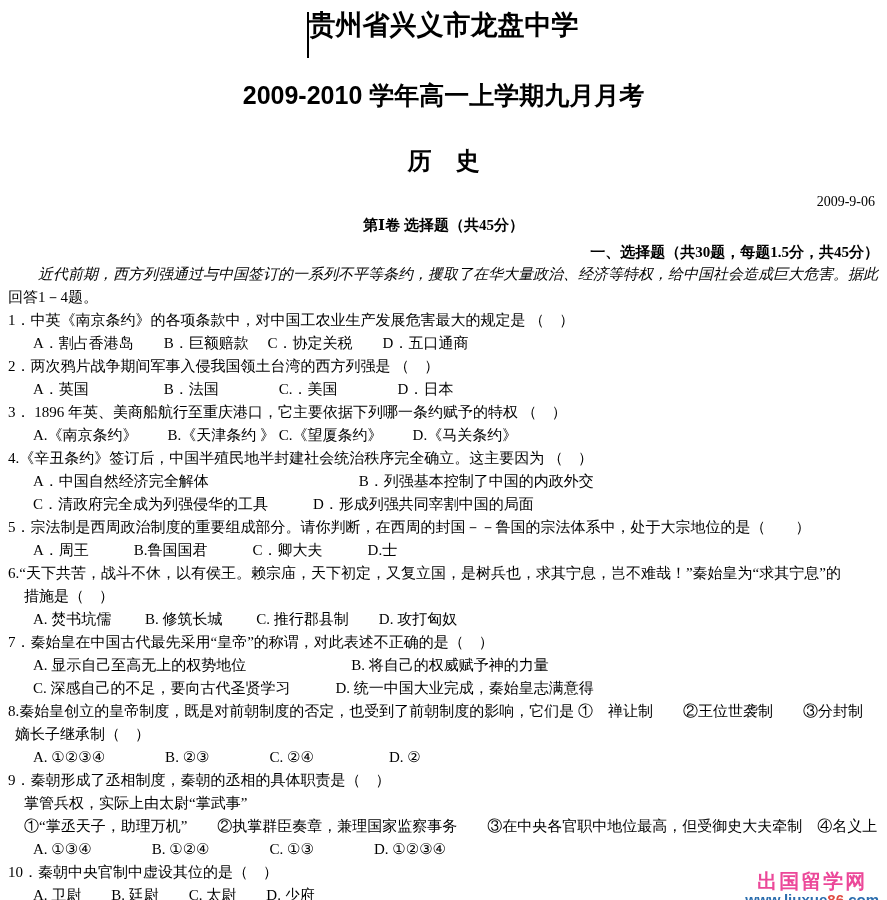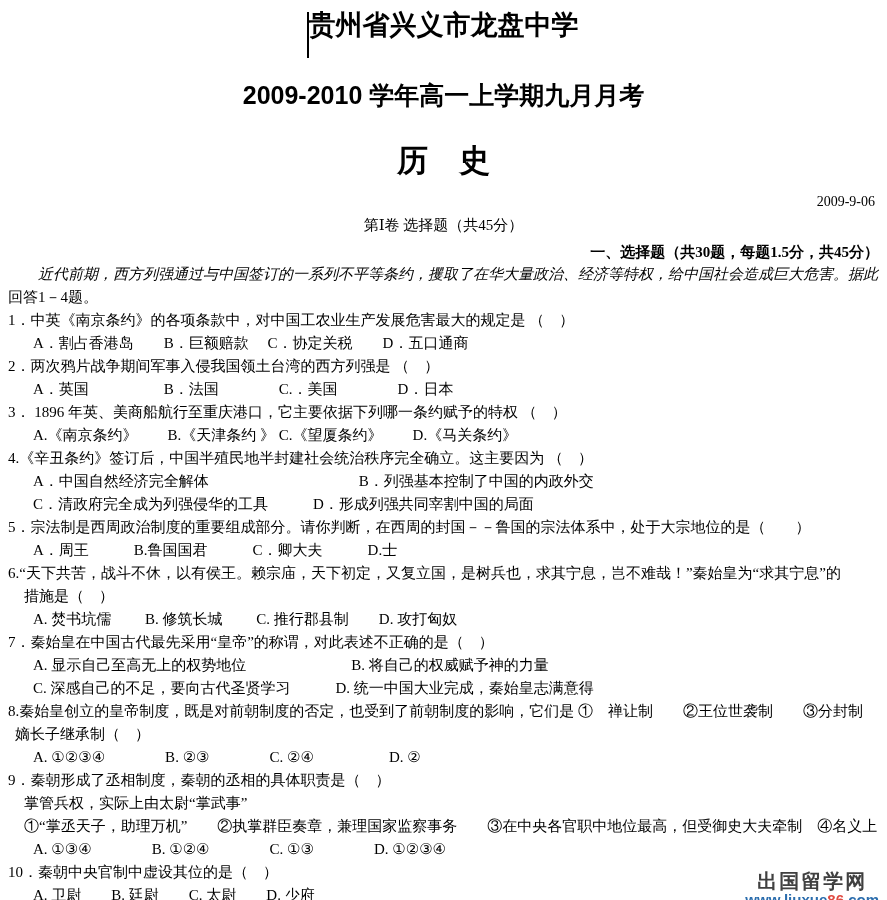--- a/index.html
+++ b/index.html
@@ -17,37 +17,37 @@
     font-weight:bold;font-size:27px;line-height:30px;white-space:nowrap;
   }
   .title-exam{
     margin-top:40px;text-align:center;
     font-family:"Liberation Sans","DejaVu Sans",sans-serif;
     font-weight:bold;font-size:25px;line-height:30px;white-space:nowrap;
   }
   .title-subject{
     margin-top:38px;text-align:center;
     font-family:"Liberation Sans","DejaVu Sans",sans-serif;
-    font-weight:bold;font-size:31px;line-height:26px;white-space:nowrap;
+    font-weight:bold;font-size:24px;line-height:26px;white-space:nowrap;
   }
   .date-line{margin-top:20px;text-align:right;font-size:14px;line-height:16px;padding-right:4px;}
-  .section-header{margin-top:6px;text-align:center;font-weight:normal;font-size:15px;line-height:18px;}
+  .section-header{margin-top:6px;text-align:center;font-weight:bold;font-size:15px;line-height:18px;}
   .part-header{margin-top:9px;font-weight:bold;font-size:15px;line-height:18px;text-align:right;}
   .doc-body{margin-top:2px;font-size:15px;}
   .line{line-height:23px;white-space:nowrap;}
   .indent2{text-indent:30px;font-style:italic;}
   .opt{padding-left:25px;}
   .ind16{padding-left:16px;}
   .ind7{padding-left:7px;}
   .watermark{
     position:absolute;right:8px;bottom:2px;text-align:center;
     font-family:"Liberation Sans","DejaVu Sans",sans-serif;line-height:1.05;
     background:#ffffff;padding-left:4px;
   }
-  .wm-name{color:#404040;font-weight:bold;font-size:20px;letter-spacing:2px;}
+  .wm-name{color:#ec4899;font-weight:bold;font-size:20px;letter-spacing:2px;}
   .wm-url{color:#2b6dad;font-weight:bold;font-size:15px;}
   .wm-red{color:#e04a41;}
 </style>
 </head>
 <body>
 
 <div class="page">
 
   <div class="caret"></div>
 

